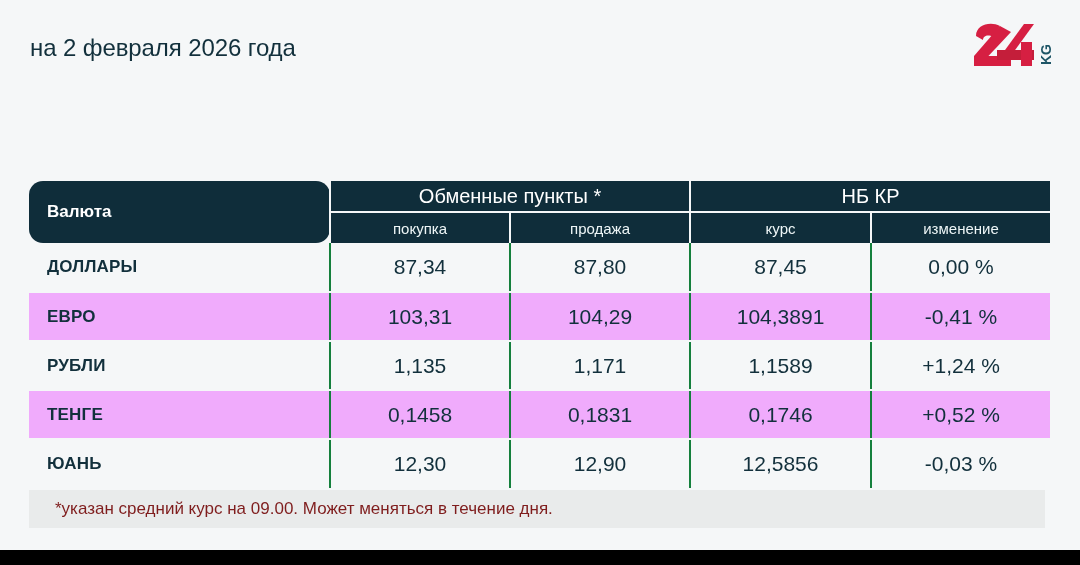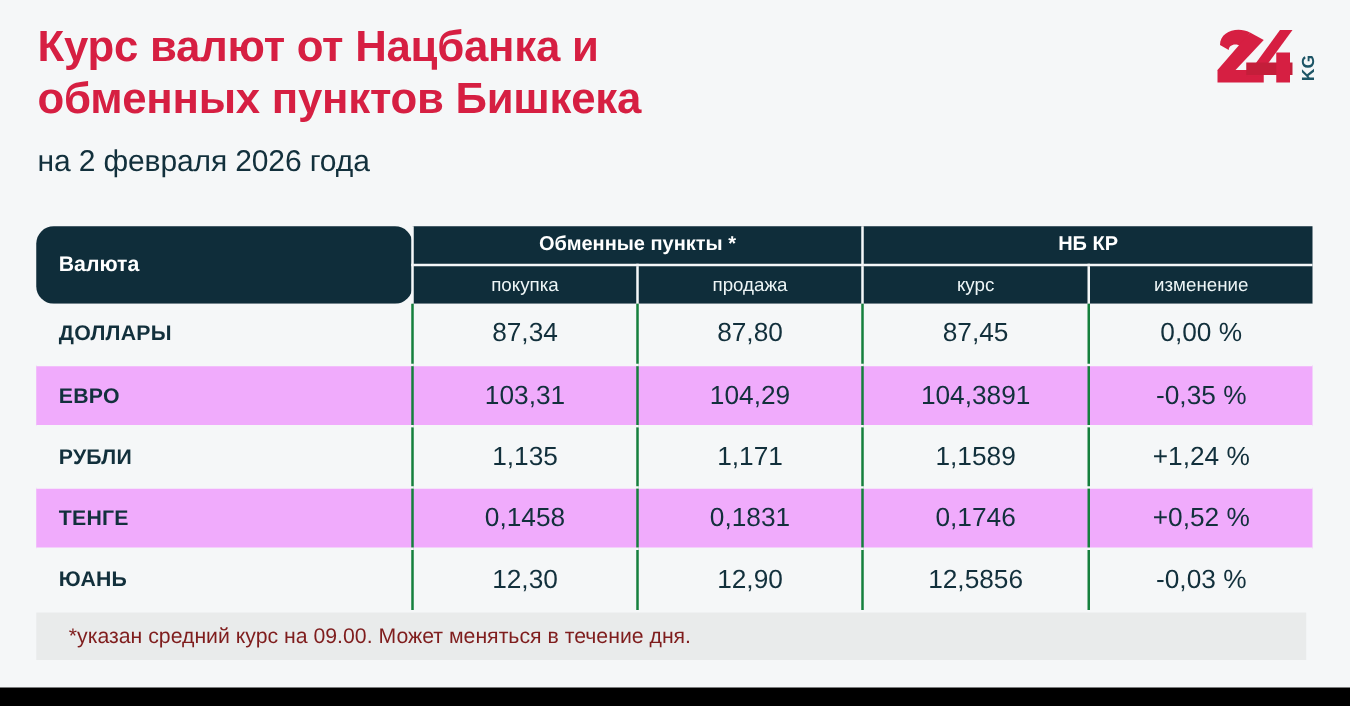--- a/index.html
+++ b/index.html
@@ -63,22 +63,22 @@
   }
   .rates-table col.c-cur { width: 301px; }
   .rates-table col.c-buy { width: 180px; }
   .rates-table col.c-sell { width: 180px; }
   .rates-table col.c-rate { width: 181px; }
   .rates-table col.c-chg { width: 179px; }
 
   thead th {
     background: #0f2d3a;
     color: #ffffff;
-    font-size: 16px;
-    font-weight: bold;
+    font-size: 20px;
+    font-weight: normal;
     padding: 0;
     border: 0;
     height: 31px;
     vertical-align: middle;
   }
   thead tr.head-top th { height: 31px; }
   thead tr.head-sub th {
     font-weight: normal;
     font-size: 15px;
     height: 31px;
@@ -149,24 +149,20 @@
     height: 15px;
     background: #000000;
   }
 </style>
 </head>
 <body>
 
 <div class="page-header">
 
   <div class="title-block">
-    <div class="main-title">
-      <div>Курс валют от Нацбанка и</div>
-      <div>обменных пунктов Бишкека</div>
-    </div>
     <div class="subtitle">на 2 февраля 2026 года</div>
   </div>
 
   <div class="logo">
     <svg width="92" height="62" viewBox="0 0 92 62" xmlns="http://www.w3.org/2000/svg">
 
       <path d="M10 16 C10 5, 24 1, 34 6 L27 17 C22 14, 17 16, 17 20 Z" fill="#d61f42"></path>
       <path d="M34 6 L45 12 L14 45 L8 36 Z" fill="#d61f42"></path>
       <path d="M8 36 L45 36 L45 46 L8 46 Z" fill="#d61f42"></path>
 
@@ -207,21 +203,21 @@
       <td>87,34</td>
       <td>87,80</td>
       <td>87,45</td>
       <td class="last">0,00 %</td>
     </tr>
     <tr class="row-even">
       <td class="cur-cell">ЕВРО</td>
       <td>103,31</td>
       <td>104,29</td>
       <td>104,3891</td>
-      <td class="last">-0,35 %</td>
+      <td class="last">-0,41 %</td>
     </tr>
     <tr class="row-odd">
       <td class="cur-cell">РУБЛИ</td>
       <td>1,135</td>
       <td>1,171</td>
       <td>1,1589</td>
       <td class="last">+1,24 %</td>
     </tr>
     <tr class="row-even">
       <td class="cur-cell">ТЕНГЕ</td>

